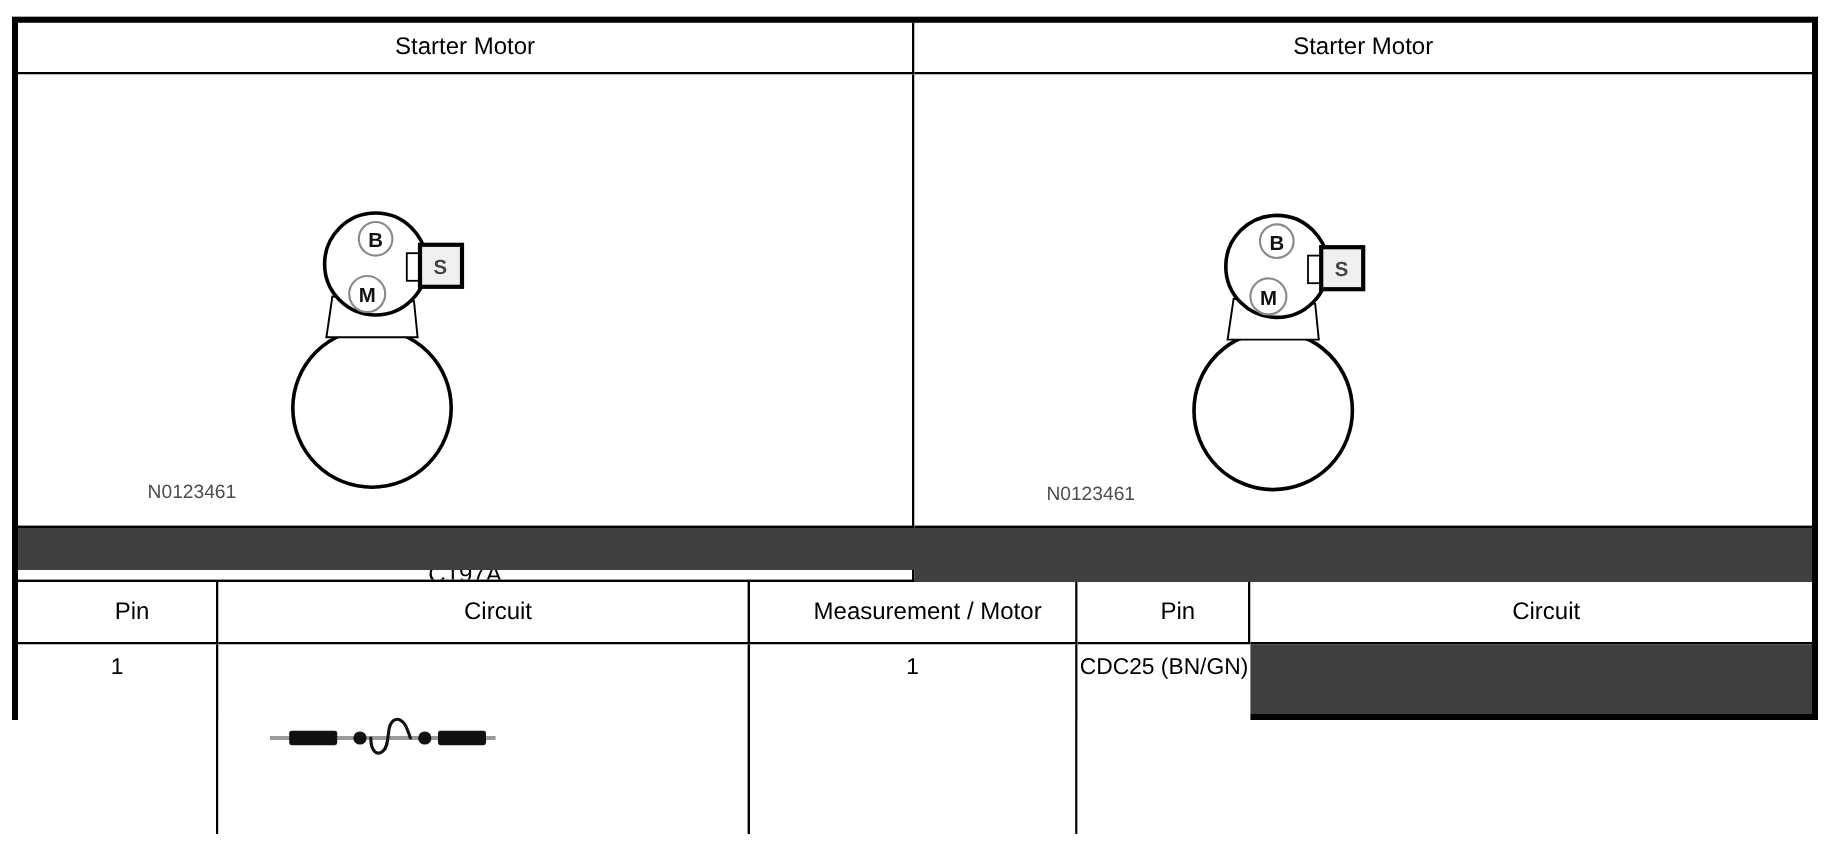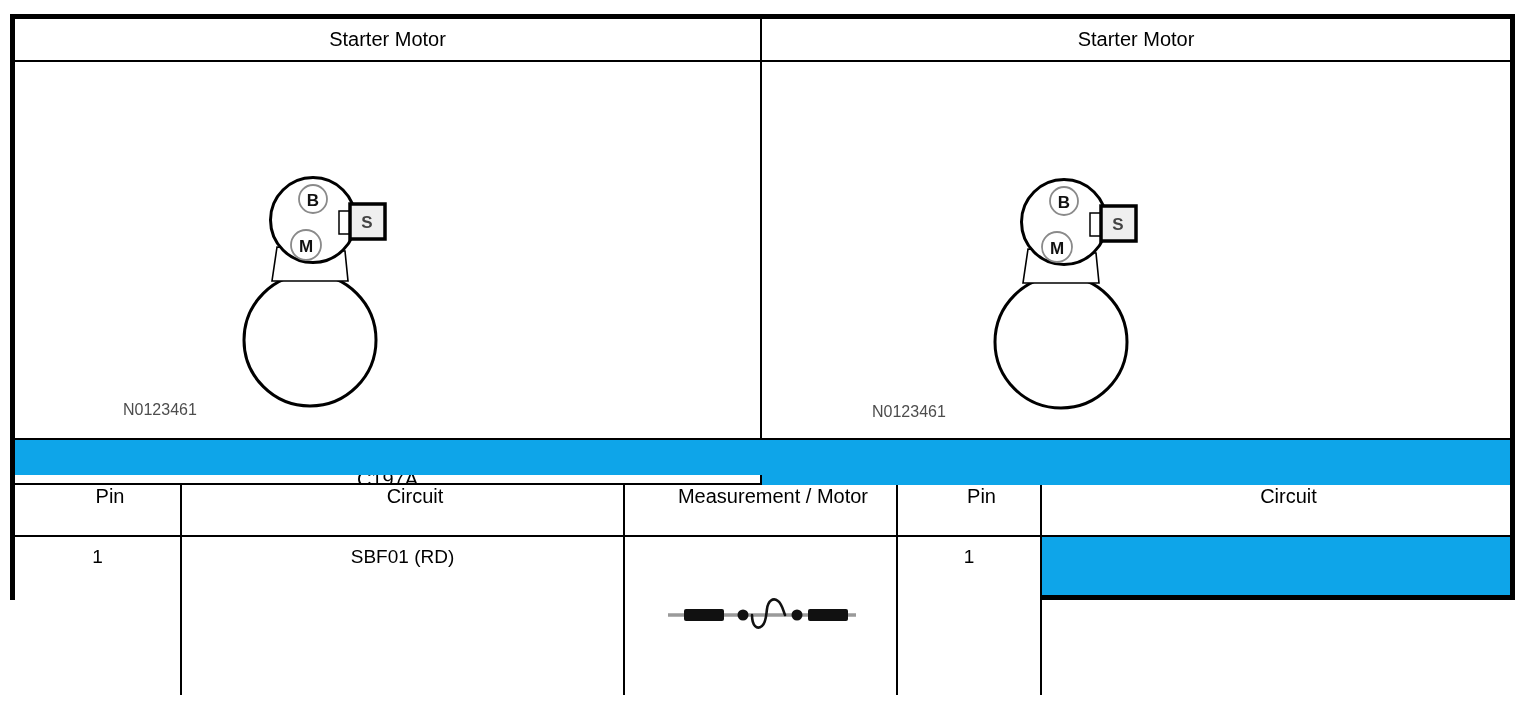--- a/index.html
+++ b/index.html
@@ -9,21 +9,21 @@
     background:#fff;
     font-family:"Liberation Sans", sans-serif;
     color:#000;
     overflow:hidden;
   }
   .sheet{
     position:absolute;left:10px;top:14px;
     width:1505px;height:586px;
     border:5px solid #000;
     box-sizing:border-box;
-    background:#0ea5e9;
+    background:#404040;
   }
   .top-grid{
     display:grid;
     grid-template-columns:747px 1fr;
     grid-template-rows:43px 378px 45px;
     width:100%;
   }
   .bottom-grid{
     display:grid;
     grid-template-columns:167px 443px 273px 144px 1fr;
@@ -43,21 +43,21 @@
   .title-cell{
     display:flex;align-items:center;justify-content:center;
     font-size:20px;
   }
   .conn-cell{
     display:flex;align-items:center;justify-content:center;
     font-size:20px;
     margin-top:35px;
   }
   .head-cell{
-    display:flex;justify-content:center;
+    display:flex;align-items:center;justify-content:center;
     font-size:20px;
     padding-left:25px;
   }
   .data-cell{
     display:flex;justify-content:center;align-items:flex-start;
     padding-top:9px;
     font-size:19px;
   }
   .meas-data-cell{
     padding:0;
@@ -139,32 +139,32 @@
       <div class="cell head-cell">
         <span>Pin</span>
       </div>
       <div class="cell head-cell last-col">
         <span>Circuit</span>
       </div>
 
       <div class="cell data-cell last-row">
         <span>1</span>
       </div>
-      <div class="cell data-cell last-row">
-        <span>SBF01 (RD)</span>
-      </div>
       <div class="cell meas-data-cell last-row">
         <svg width="271" height="156" viewBox="0 0 271 156">
           <line x1="43" y1="78" x2="231" y2="78" stroke="#9a9a9a" stroke-width="3.5"></line>
           <rect x="59" y="72" width="40" height="12" rx="2" fill="#111"></rect>
           <circle cx="118" cy="78" r="5.5" fill="#111"></circle>
           <path d="M127,78 C127,89 132,93 137,89 C141,86 141,79 142,72 C143,64 148,60 153,64 C157,67 158,73 160,78" fill="none" stroke="#111" stroke-width="2.6" stroke-linecap="round"></path>
           <circle cx="172" cy="78" r="5.5" fill="#111"></circle>
           <rect x="183" y="72" width="40" height="12" rx="2" fill="#111"></rect>
         </svg>
       </div>
       <div class="cell data-cell last-row">
         <span>1</span>
       </div>
+      <div class="cell data-cell last-col last-row">
+        <span>CDC25 (BN/GN)</span>
+      </div>
     </div>
 
   </div>
 </div>
 
 </body></html>

